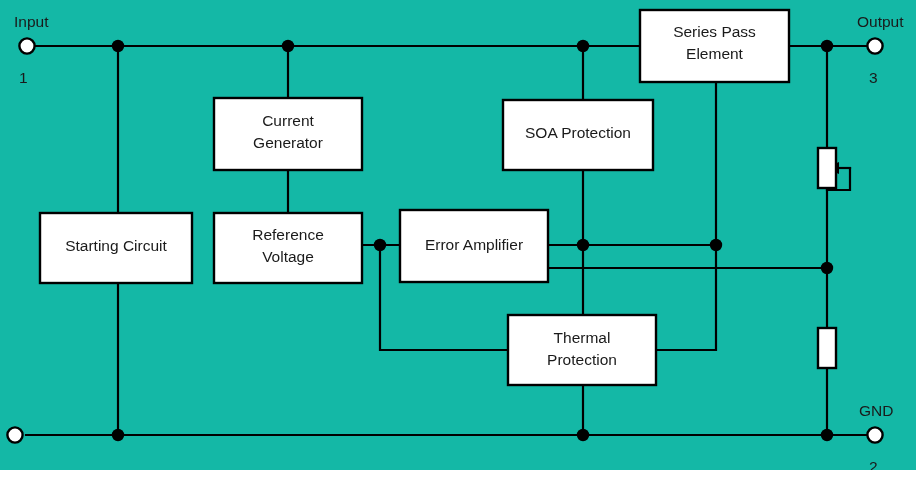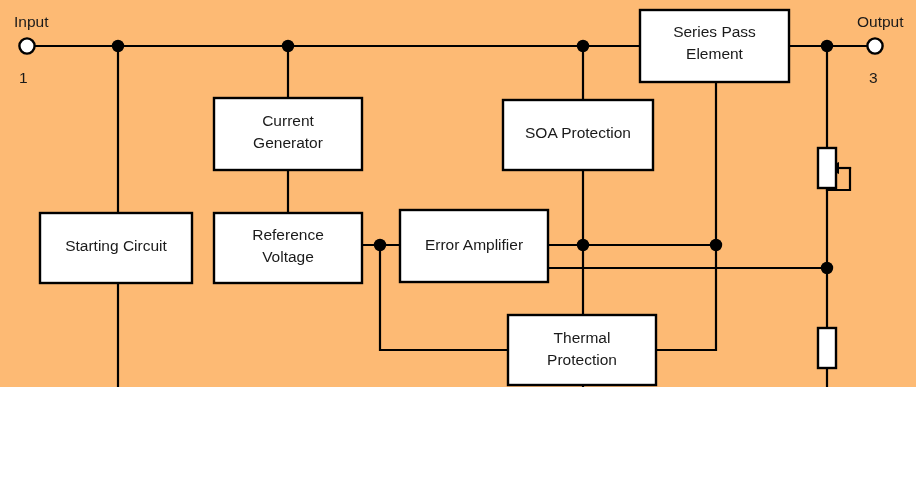--- a/index.html
+++ b/index.html
@@ -7,22 +7,22 @@
     margin: 0;
     padding: 0;
     background: #ffffff;
   }
   body {
     font-family: "Liberation Sans", sans-serif;
   }
   #diagram-root {
     position: relative;
     width: 916px;
-    height: 387px;
-    background: #fdba74;
+    height: 470px;
+    background: #14b8a6;
     overflow: hidden;
   }
   svg.schematic {
     position: absolute;
     top: 0;
     left: 0;
     width: 916px;
     height: 486px;
     display: block;
   }

